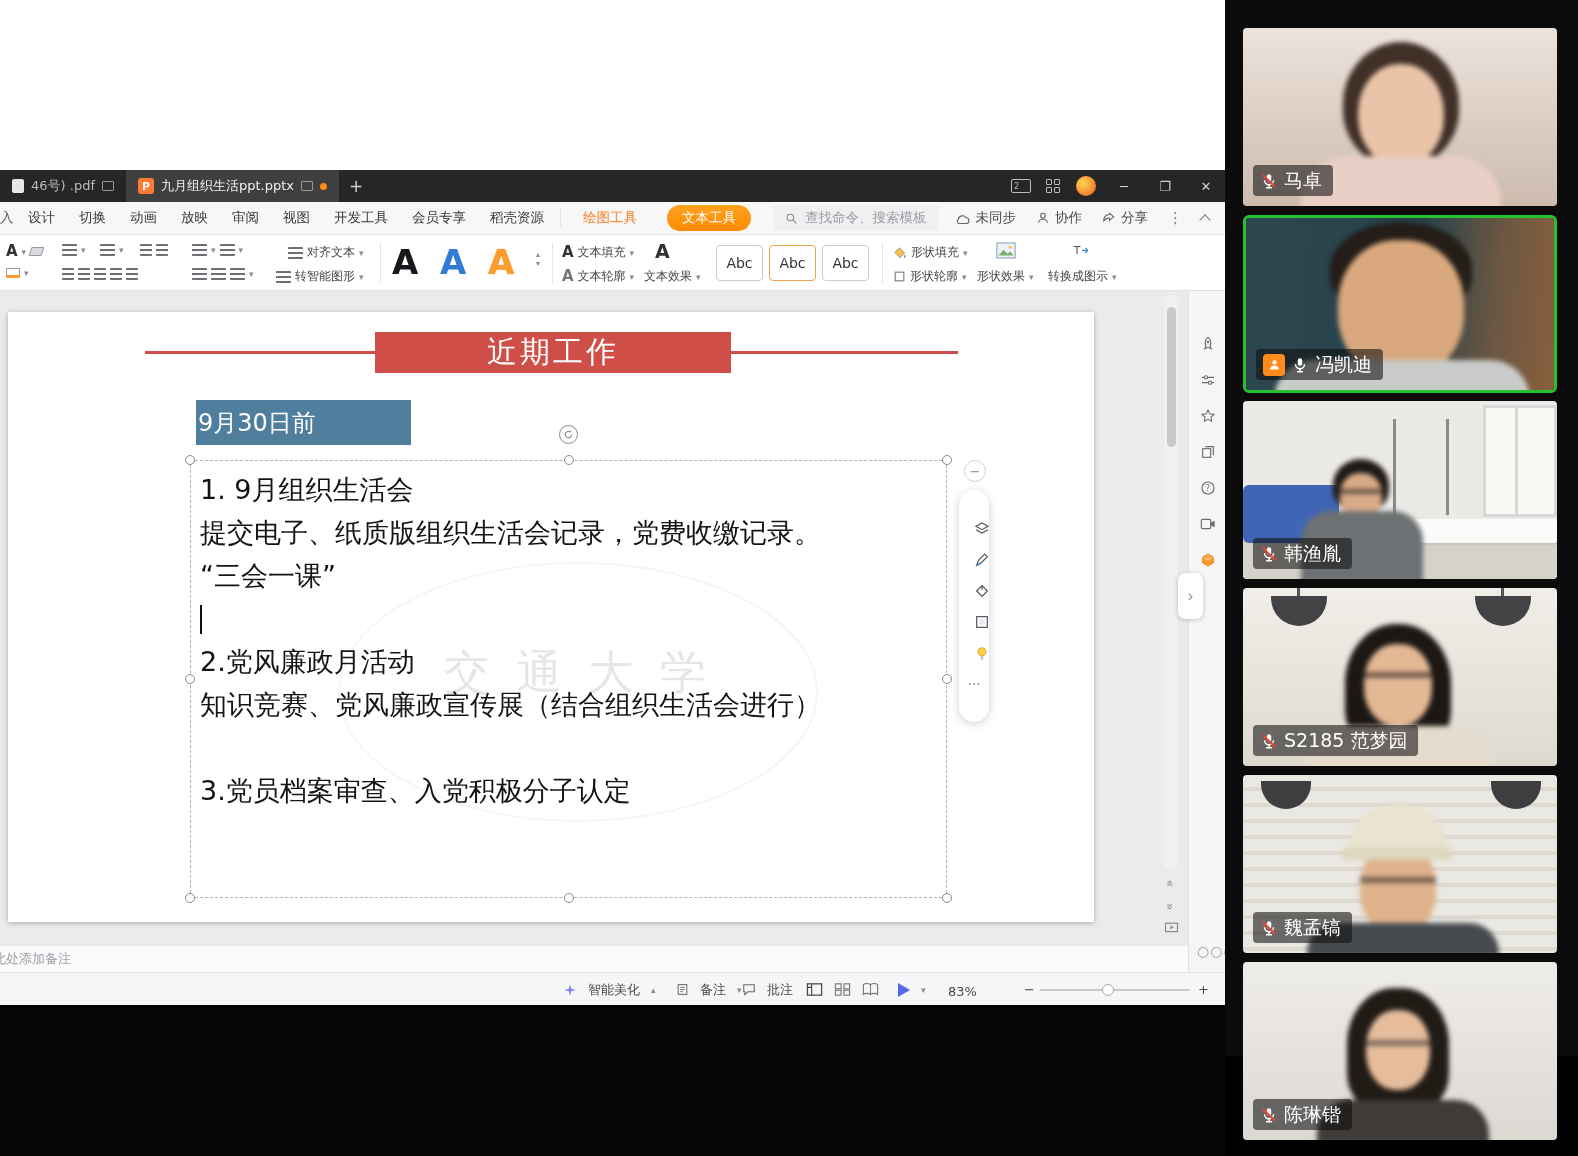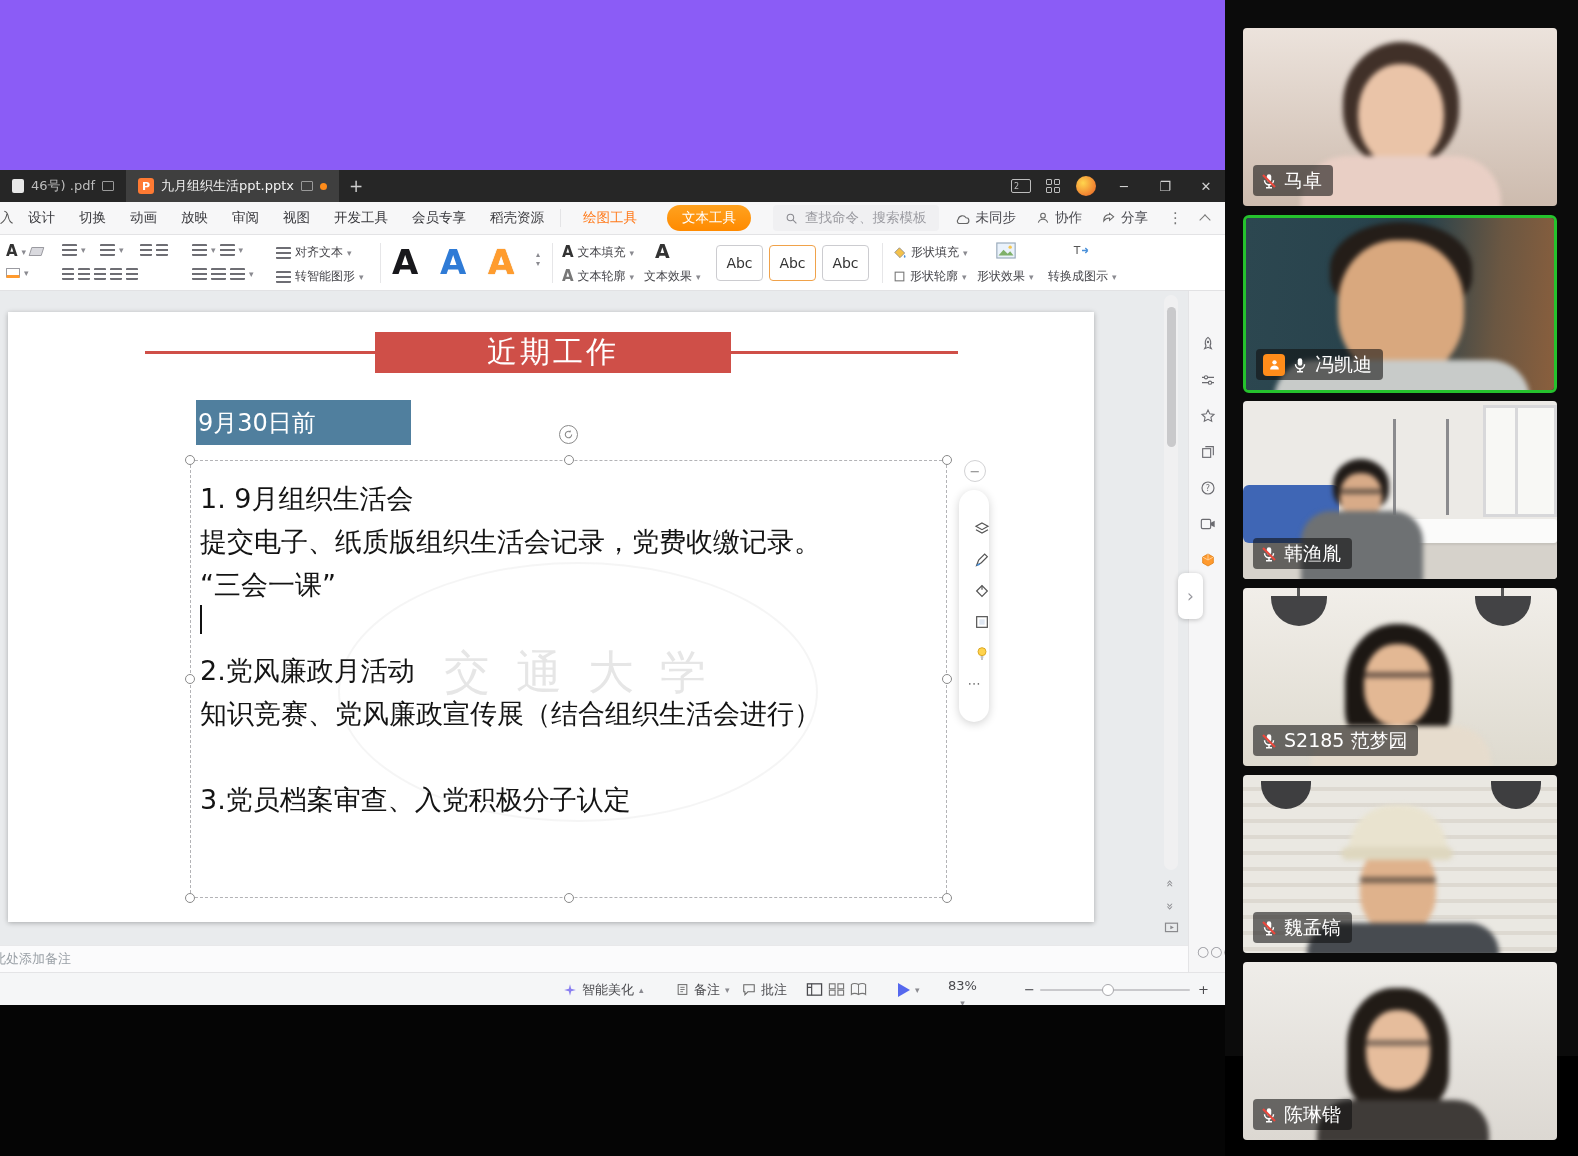--- a/index.html
+++ b/index.html
@@ -1,20 +1,20 @@
 <!DOCTYPE html>
 <html><head>
 <meta charset="utf-8">
 <style>
   * { margin:0; padding:0; box-sizing:border-box; }
   body { font-family:"DejaVu Sans","Liberation Sans",sans-serif; background:#000; }
   .screen { position:relative; width:1578px; height:1156px; background:#000; overflow:hidden; }
 
   
-  .editor { position:absolute; left:0; top:0; width:1225px; height:1156px; background:#8b5cf6; }
+  .editor { position:absolute; left:0; top:0; width:1225px; height:1156px; background:#ffffff; }
 
   
   .tabbar { position:absolute; top:170px; left:0; width:100%; height:32px; background:#262626; display:flex; align-items:stretch; color:#b9b9b9; font-size:13px; }
   .tab { display:flex; align-items:center; gap:7px; padding:0 12px; white-space:nowrap; }
   .tab.pdf { color:#bdbdbd; }
   .tab.active { background:#3f3f3f; color:#f2f2f2; }
   .docicon { width:12px; height:14px; background:#e8e8e8; border-radius:2px; }
   .ppicon { width:16px; height:16px; background:#ff7a33; border-radius:3px; color:#fff; font-size:11px; font-weight:bold; display:flex; align-items:center; justify-content:center; }
   .pinicon { width:12px; height:10px; border:1px solid #9a9a9a; border-radius:1px; }
   .odot { width:7px; height:7px; border-radius:50%; background:#ff8c1a; }
@@ -56,21 +56,21 @@
   .abcbox { width:47px; height:36px; border:1px solid #ccccd0; border-radius:4px; background:#fff; display:flex; align-items:center; justify-content:center; font-size:14px; color:#333; }
   .abcbox.sel { border:1.6px solid #f0a24a; }
 
   
   .canvas { position:absolute; top:291px; left:0; width:1188px; height:654px; background:#e9ebed; }
   .slide { position:absolute; left:8px; top:21px; width:1086px; height:610px; background:#fff; box-shadow:0 1px 5px rgba(0,0,0,.28); }
   .slide * { position:absolute; }
   .red-line { left:137px; top:39px; width:813px; height:3px; background:#cf4f48; }
   .banner { left:367px; top:20px; width:356px; height:41px; background:#cf4f48; color:#fff; font-size:30px; letter-spacing:3px; display:flex; align-items:center; justify-content:center; }
   .datebox { left:188px; top:88px; width:215px; height:45px; background:#507f9e; color:#fff; font-size:24px; display:flex; align-items:center; padding-left:2px; }
-  .bodytext { left:192px; top:156px; font-size:27px; color:#141414; line-height:43px; white-space:nowrap; position:absolute;margin-top:9px; }
+  .bodytext { left:192px; top:156px; font-size:27px; color:#141414; line-height:43px; white-space:nowrap; position:absolute; }
   .bodytext div { position:static; min-height:43px; }
   .textcaret { left:192px; top:293px; width:2px; height:29px; background:#111; }
   .watermark { left:300px; top:330px; width:560px; text-align:center; font-size:46px; color:rgba(130,130,130,.20); letter-spacing:26px; }
   .wm-arc { left:330px; top:250px; width:480px; height:260px; border:2px solid rgba(120,120,120,.07); border-radius:50%; }
   .selbox { left:182px; top:148px; width:757px; height:438px; border:1.5px dashed #b3b3b6; }
   .hdl { width:10px; height:10px; border-radius:50%; background:#fff; border:1.5px solid #8a8a8a; }
   .rot { left:calc(50% + 368px - 197px); top:113px; width:19px; height:19px; border-radius:50%; background:#fff; border:1.5px solid #8a8a8a; display:flex; align-items:center; justify-content:center; }
   .fmini { left:956px; top:148px; width:22px; height:22px; border-radius:50%; background:#fff; border:1px solid #d2d2d4; color:#8a8a8a; font-size:13px; display:flex; align-items:center; justify-content:center; }
   .fpalette { left:951px; top:178px; width:30px; height:232px; background:#fff; border-radius:15px; box-shadow:0 2px 10px rgba(0,0,0,.18); display:flex; flex-direction:column; align-items:center; justify-content:space-evenly; position:absolute; }
   .fpalette span { position:static; display:flex; }
@@ -83,21 +83,21 @@
   
   .rail { position:absolute; left:1188px; top:291px; width:37px; height:681px; background:#f6f6f7; border-left:1px solid #e4e4e6; }
   .rail-ic { position:absolute; left:10px; width:17px; height:17px; display:flex; align-items:center; justify-content:center; }
   .rail-expand { position:absolute; left:-11px; top:282px; width:25px; height:46px; background:#fff; border-radius:7px; box-shadow:0 1px 5px rgba(0,0,0,.22); display:flex; align-items:center; justify-content:center; color:#9a9aa0; font-size:17px; }
   .rail-dots { position:absolute; left:8px; top:652px; color:#9a9aa0; font-size:14px; letter-spacing:1px; }
 
   
   .notesbar { position:absolute; top:945px; left:0; width:1188px; height:27px; background:#fbfbfc; border-top:1px solid #e8e8ea; display:flex; align-items:center; font-size:13px; color:#9aa0a6; overflow:hidden; }
   .notesbar span { margin-left:-7px; white-space:nowrap; }
   .statusbar { position:absolute; top:972px; left:0; width:1225px; height:33px; background:#f5f6f7; border-top:1px solid #e4e4e6; font-size:13px; color:#4a4a4e; }
-  .sbi { position:absolute; top:0; height:33px; display:flex; align-items:center; gap:5px; }
+  .sbi { position:absolute; top:0; height:33px; display:flex; align-items:center; gap:11px; }
   .playtri { width:0; height:0; border-left:12px solid #5568ee; border-top:7px solid transparent; border-bottom:7px solid transparent; }
   .ztrack { position:relative; width:150px; height:2px; background:#c9c9cc; border-radius:1px; }
   .zthumb { position:absolute; left:62px; top:-5px; width:12px; height:12px; border-radius:50%; background:#fff; border:1px solid #a8a8ac; }
   .blackbottom { position:absolute; top:1005px; left:0; width:1225px; height:151px; background:#050505; }
 
   
   .panel { position:absolute; left:1225px; top:0; width:353px; height:1056px; background:#0b0b0b; }
   .tile { position:absolute; left:18px; width:314px; height:178px; background:#2a2a2a; border-radius:4px; overflow:hidden; }
   .tile.active { border:3px solid #25c22d; border-radius:6px; }
   .photo { position:absolute; inset:0; overflow:hidden; }
@@ -270,21 +270,21 @@
           <span class="mi"></span>
           <span class="caret">▾</span>
         </span>
       <span class="tbi" style="left:192px; top:33px;">
           <span class="mi"></span>
           <span class="mi"></span>
           <span class="mi"></span>
           <span class="caret">▾</span>
         </span>
 
-      <span class="tbi" style="left:276px; top:9px;">
+      <span class="tbi" style="left:288px; top:9px;">
           <span class="mi"></span>
           <span>对齐文本</span>
           <span class="caret">▾</span>
         </span>
       <span class="tbi" style="left:276px; top:33px;">
           <span class="mi"></span>
           <span>转智能图形</span>
           <span class="caret">▾</span>
         </span>
 

